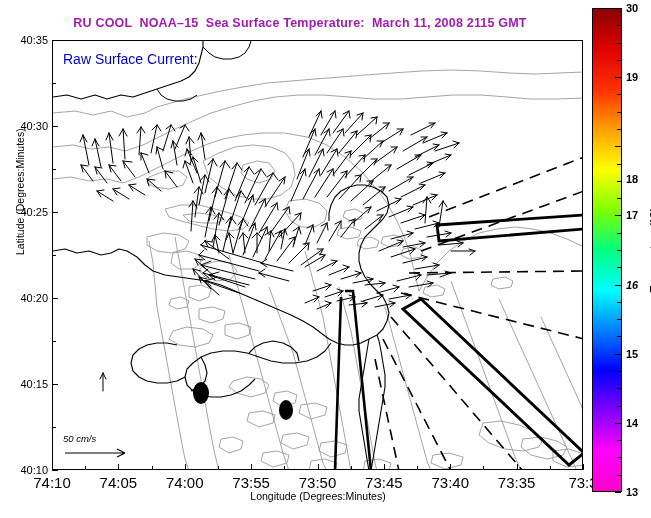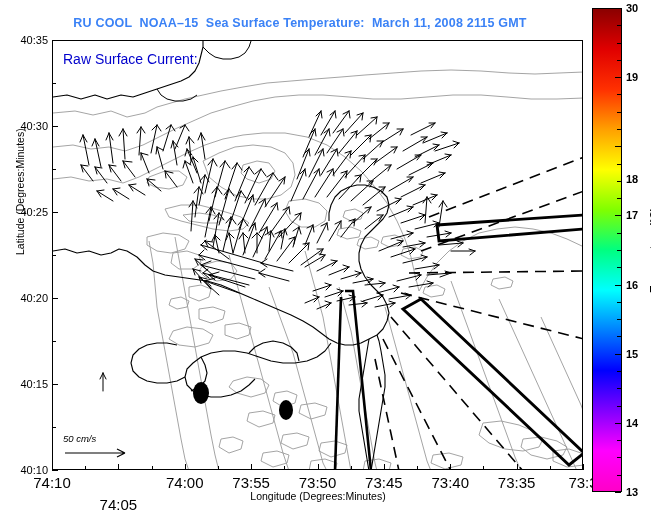--- a/index.html
+++ b/index.html
@@ -2,21 +2,21 @@
 <html><head>
 <meta charset="utf-8">
 <style>
   html,body{margin:0;padding:0;background:#ffffff;}
   body{width:651px;height:518px;position:relative;overflow:hidden;
        font-family:"Liberation Sans","DejaVu Sans",sans-serif;}
 
   #stage{position:absolute;left:0;top:0;width:651px;height:518px;background:#fff;}
 
   .ttl{position:absolute;left:0;top:16px;width:600px;text-align:center;
-       color:#3b82f6;font-size:12.5px;font-weight:bold;letter-spacing:.2px;
+       color:#a21caf;font-size:12.5px;font-weight:bold;letter-spacing:.2px;
        white-space:pre;}
 
   
   #plotbox{position:absolute;left:52px;top:40px;width:531px;height:430px;
            border:1.4px solid #000;box-sizing:border-box;background:#fff;overflow:hidden;}
   #plotsvg{position:absolute;left:0;top:0;width:531px;height:430px;display:block;}
 
   .annot{position:absolute;color:#0000cc;font-size:14px;white-space:pre;line-height:12px;}
 
   
@@ -311,21 +311,21 @@
       <svg width="70" height="18">
         <path d="M2,9 L62,9 M62,9 L54,5 M62,9 L54,13" stroke="#000" stroke-width="1.2" fill="none"></path>
       </svg>
     </div>
   </div>
 
   <div id="xticks">
       <div class="tickx" style="left: 52px; top: 464px; height: 6px;"></div>
       <div class="xlab" style="left: 52px; top: 474px;">74:10</div>
       <div class="tickx" style="left: 118.375px; top: 464px; height: 6px;"></div>
-      <div class="xlab" style="left: 118.375px; top: 474px; margin-top: 22px;">74:05</div>
+      <div class="xlab" style="left: 118.375px; top: 474px;">74:05</div>
       <div class="tickx" style="left: 184.75px; top: 464px; height: 6px;"></div>
       <div class="xlab" style="left: 184.75px; top: 474px;">74:00</div>
       <div class="tickx" style="left: 251.125px; top: 464px; height: 6px;"></div>
       <div class="xlab" style="left: 251.125px; top: 474px;">73:55</div>
       <div class="tickx" style="left: 317.5px; top: 464px; height: 6px;"></div>
       <div class="xlab" style="left: 317.5px; top: 474px;">73:50</div>
       <div class="tickx" style="left: 383.875px; top: 464px; height: 6px;"></div>
       <div class="xlab" style="left: 383.875px; top: 474px;">73:45</div>
       <div class="tickx" style="left: 450.25px; top: 464px; height: 6px;"></div>
       <div class="xlab" style="left: 450.25px; top: 474px;">73:40</div>
@@ -371,21 +371,21 @@
   <div id="cbticks">
       <div class="cbt" style="left: 615px; top: 8px; width: 6px;"></div>
       <div class="cbl" style="top: 8px;">30</div>
       <div class="cbt" style="left: 615px; top: 77.1429px; width: 6px;"></div>
       <div class="cbl" style="top: 77.1429px;">19</div>
       <div class="cbt" style="left: 615px; top: 146.286px; width: 6px;"></div>
       <div class="cbl" style="top: 162px; margin-top: 17px;">18</div>
       <div class="cbt" style="left: 615px; top: 215.429px; width: 6px;"></div>
       <div class="cbl" style="top: 215.429px;">17</div>
       <div class="cbt" style="left: 615px; top: 284.571px; width: 6px;"></div>
-      <div class="cbl" style="top: 284.571px;">16</div>
+      <div class="cbl" style="top: 284.571px; font-style: italic;">16</div>
       <div class="cbt" style="left: 615px; top: 353.714px; width: 6px;"></div>
       <div class="cbl" style="top: 353.714px;">15</div>
       <div class="cbt" style="left: 615px; top: 422.857px; width: 6px;"></div>
       <div class="cbl" style="top: 422.857px;">14</div>
       <div class="cbt" style="left: 615px; top: 492px; width: 6px;"></div>
       <div class="cbl" style="top: 492px;">13</div>
       <div class="cbt" style="left: 617px; top: 25.2857px; width: 4px;"></div>
       <div class="cbt" style="left: 617px; top: 42.5714px; width: 4px;"></div>
       <div class="cbt" style="left: 617px; top: 59.8571px; width: 4px;"></div>
       <div class="cbt" style="left: 617px; top: 94.4286px; width: 4px;"></div>

